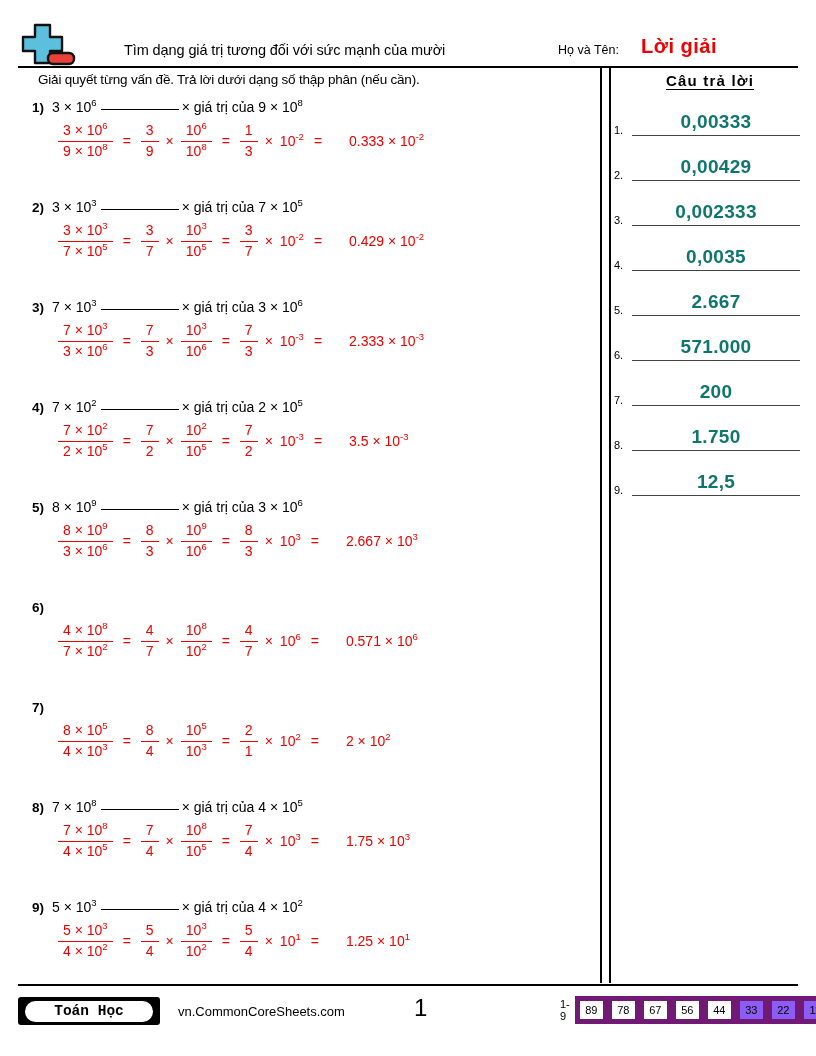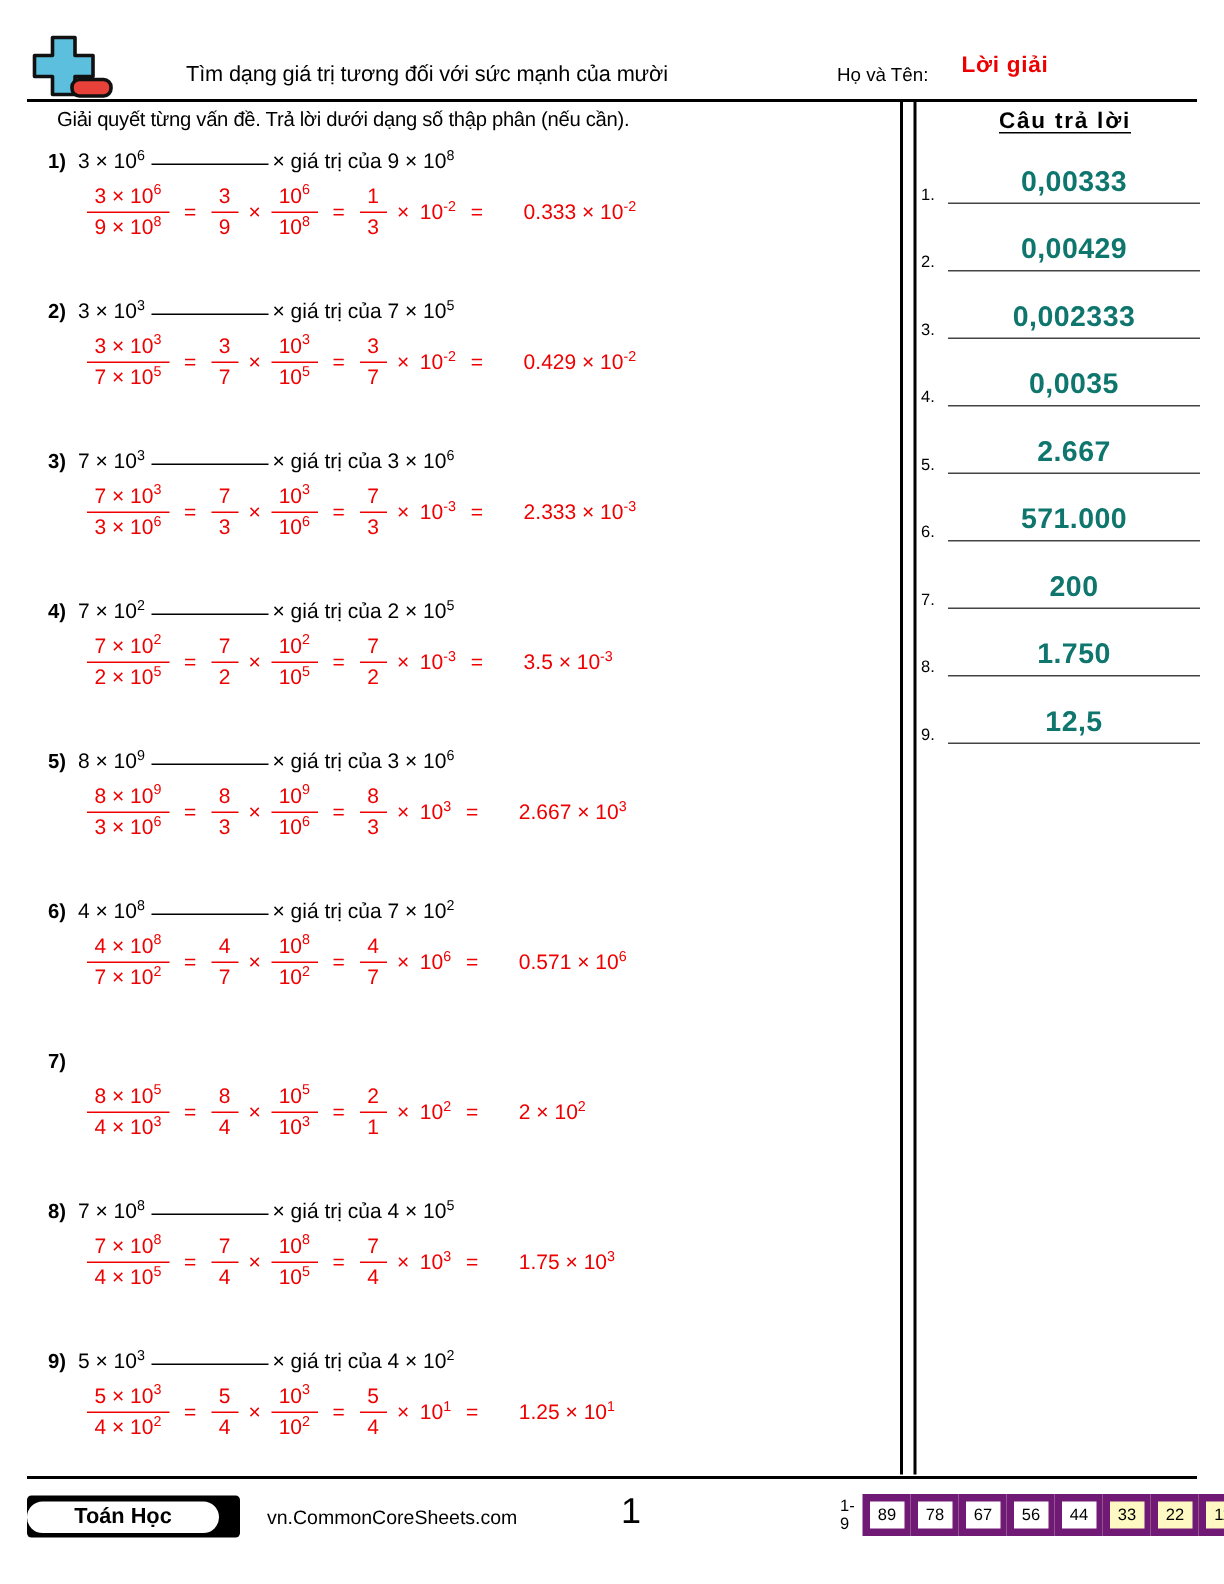--- a/index.html
+++ b/index.html
@@ -43,21 +43,21 @@
     position: absolute;
     left: 540px;
     top: 21px;
     font-size: 12.5px;
     white-space: nowrap;
   }
   .name-value {
     position: absolute;
     left: 623px;
     top: 13px;
-    font-size: 15px;
+    font-size: 20px;
     font-weight: bold;
     color: #ee0000;
     letter-spacing: 0.5px;
     white-space: nowrap;
   }
   .header-rule {
     position: absolute;
     left: 18px;
     top: 66px;
     width: 780px;
@@ -219,21 +219,22 @@
   .brand-pill {
     position: absolute;
     left: 18px;
     top: 997px;
     width: 142px;
     height: 28px;
     background: #000;
     border-radius: 3px;
     display: flex;
     align-items: center;
-    justify-content: flex-start;
+    justify-content: center;
+    font-family: Liberation Mono, monospace;
   }
   .brand-pill .inner {
     width: 128px;
     height: 21px;
     background: #fff;
     border-radius: 11px;
     display: flex;
     align-items: center;
     justify-content: center;
     font-size: 14.5px;
@@ -268,21 +269,21 @@
     width: 23px;
     height: 18px;
     border: 5px solid #701a75;
     margin-left: -1px;
     display: flex;
     align-items: center;
     justify-content: center;
     font-size: 11px;
     background: #fff;
   }
-  .score-cell.hl { background: #fef9c3; }
+  .score-cell.hl { background: #8b5cf6; }
 </style>
 </head>
 <body>
 
 <div class="header">
   <div class="logo">
     <svg width="58" height="46" viewBox="0 0 58 46">
       <path d="M17 3 H32 V15 H44 V29 H32 V41 H17 V29 H5 V15 H17 Z" fill="#5cbfdd" stroke="#111111" stroke-width="2.4" stroke-linejoin="round"></path>
       <rect x="30" y="31" width="26" height="11" rx="5" fill="#e8413a" stroke="#111111" stroke-width="2.4"></rect>
     </svg>
@@ -438,21 +439,20 @@
           <span class="den">3</span>
         </span>
         <span class="op">×</span>
         <span>10<sup>3</sup></span>
         <span class="op eq">=</span>
         <span class="tail">2.667 × 10<sup>3</sup></span>
       </div>
     </div>
     <div class="problem">
       <div class="prob-num">6)</div>
-      <div class="prob-prompt">4 × 10<sup>8</sup><span class="blank-line"></span>× giá trị của 7 × 10<sup>2</sup></div>
       <div class="work">
         <span class="frac">
           <span class="num">4 × 10<sup>8</sup></span>
           <span class="den">7 × 10<sup>2</sup></span>
         </span>
         <span class="op eq">=</span>
         <span class="frac">
           <span class="num">4</span>
           <span class="den">7</span>
         </span>

